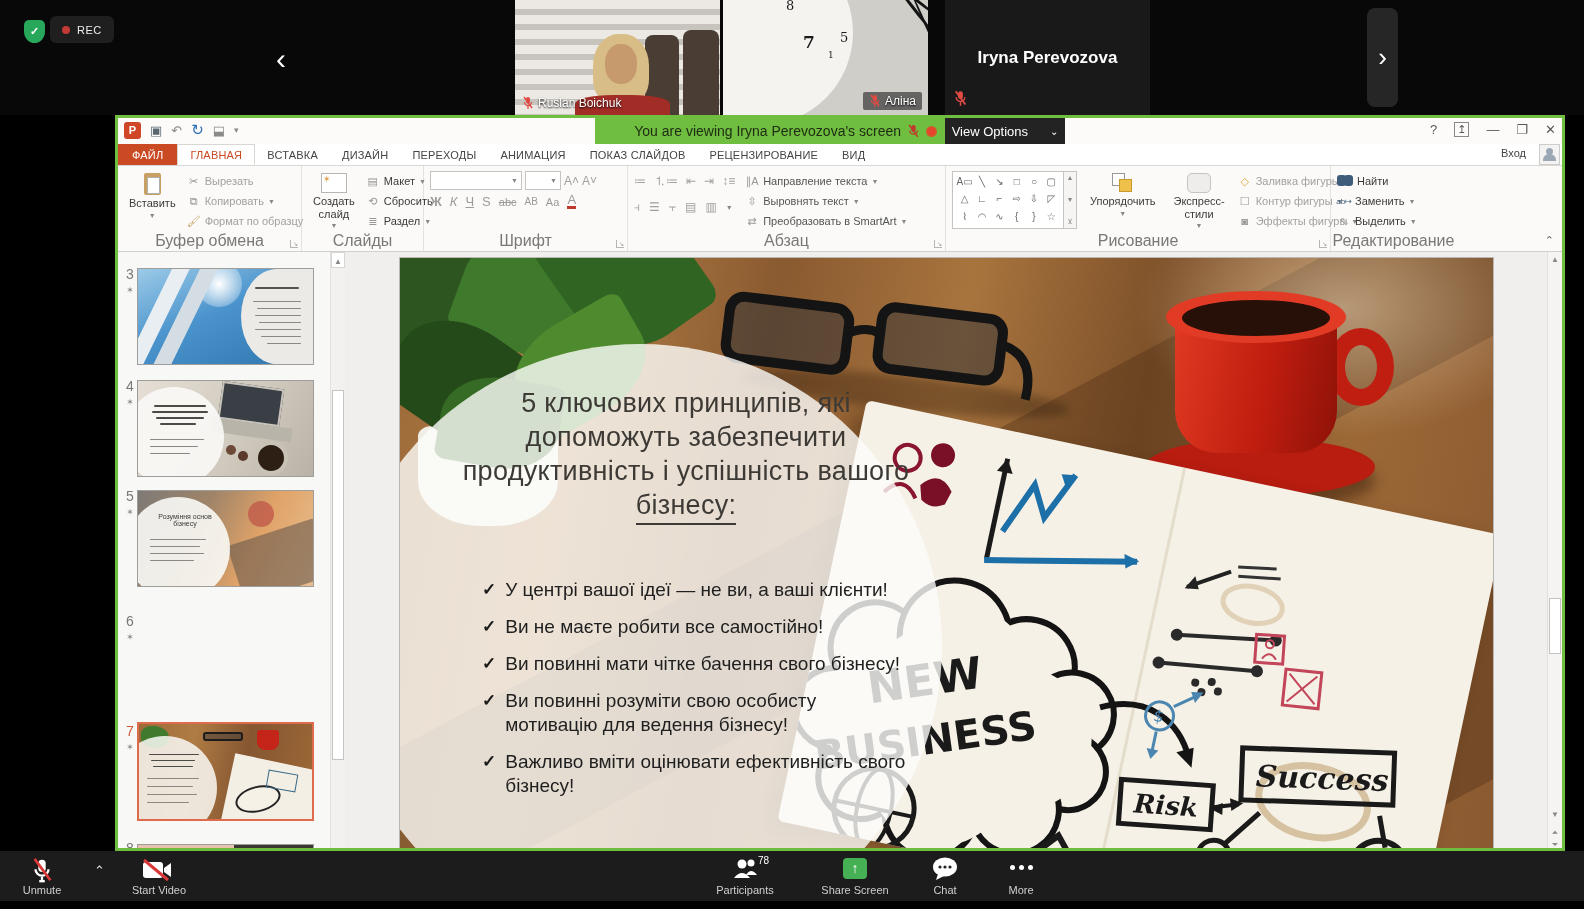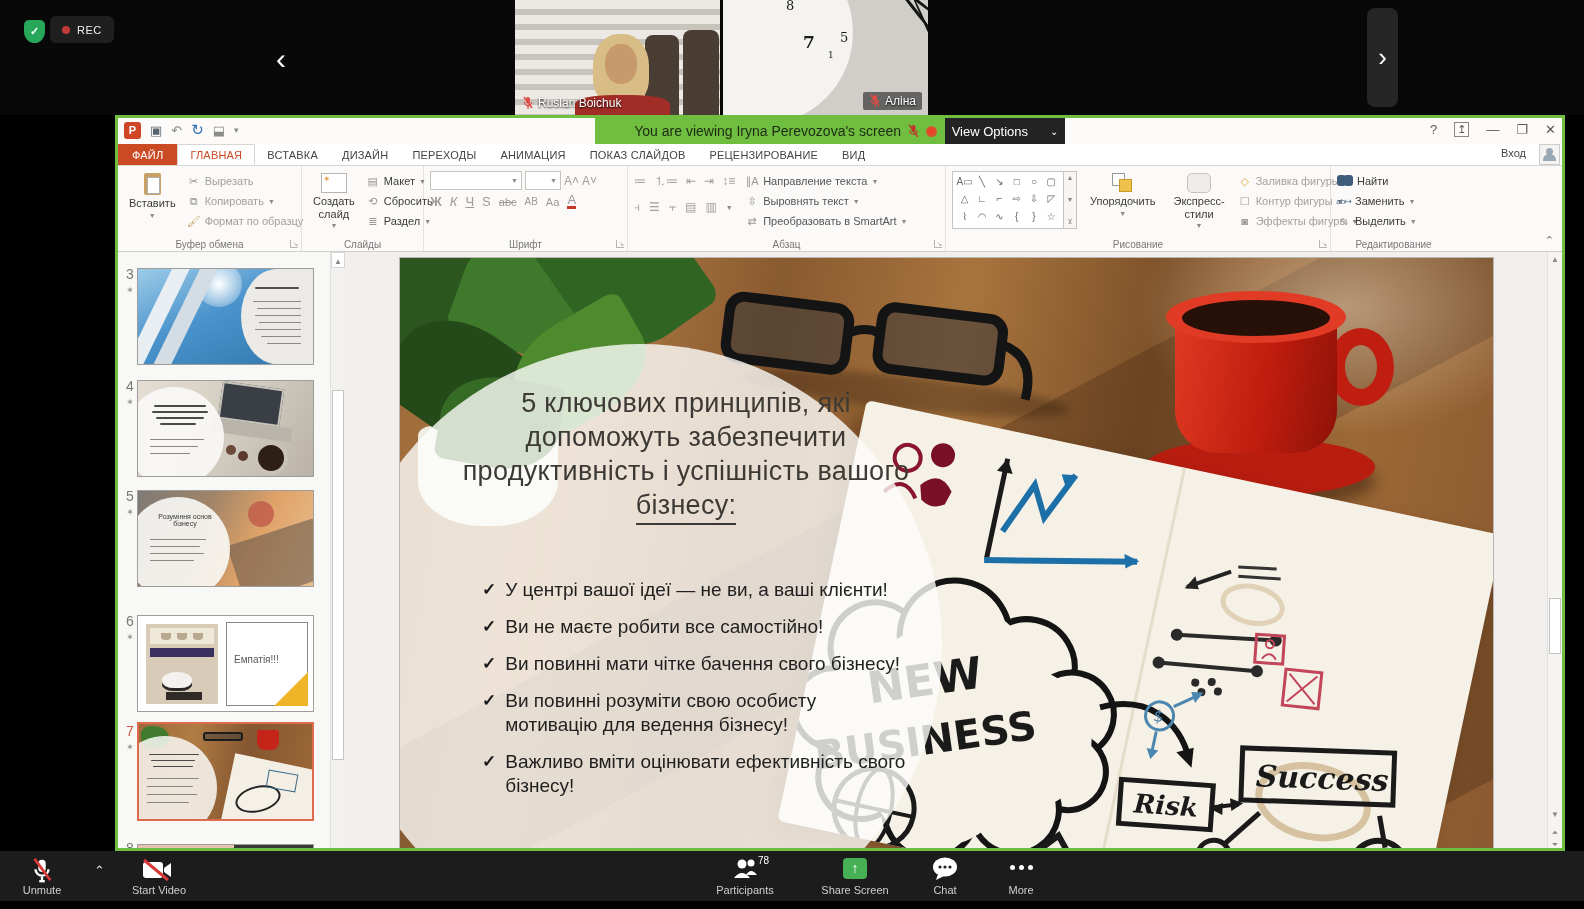--- a/index.html
+++ b/index.html
@@ -73,21 +73,21 @@
   .signin { position:absolute; right:36px; top:29px; font-size:11px; color:#444; cursor:pointer; }
   .avbox { position:absolute; right:2px; top:26px; width:21px; height:21px; border:1px solid #ccc; background:#f4f3f2;
     display:flex; align-items:center; justify-content:center; cursor:pointer; }
   .avbox .hd { width:7px;height:7px;border-radius:50%;background:#9aa7b5;position:absolute;top:3px; }
   .avbox .bd { width:13px;height:7px;border-radius:6px 6px 0 0;background:#9aa7b5;position:absolute;bottom:3px; }
 
   
   #ribbon { position:absolute; left:0; top:48px; width:100%; height:86px; background:#fbfaf9;
     border-bottom:1px solid #d2d0cd; display:flex; }
   .rgroup { position:relative; border-right:1px solid #e4e2df; padding:5px 6px 15px 6px; flex:none; }
-  .glabel { position:absolute; bottom:1px; left:0; right:0; text-align:center; font-size:10px; color:#7a7876; }
+  .glabel { position:absolute; bottom:1px; left:0; right:0; text-align:center; font-size:16px; color:#7a7876; }
   .dl { position:absolute; right:3px; bottom:3px; width:8px; height:8px; border-left:1px solid #b8b6b3;
     border-bottom:1px solid #b8b6b3; color:#8a8886; font-size:6px; line-height:8px; text-align:right; }
   .bigbtn { display:flex; flex-direction:column; align-items:center; justify-content:flex-start; gap:2px;
     padding:2px 5px; font-size:11px; color:#3c3b39; text-align:center; line-height:1.15; cursor:pointer; height:62px; }
   .smrow { display:flex; align-items:center; gap:4px; height:20px; font-size:11px; cursor:pointer; white-space:nowrap; }
   .gray { color:#a3a19e; }
   .car { font-size:7px; color:#8a8886; }
   .clip { width:17px; height:22px; background:#c9a063; border-radius:2px; position:relative; }
   .clip::after { content:""; position:absolute; left:3px; top:4px; width:11px; height:15px; background:#fff; border:1px solid #b0b0ae; }
   .ic { width:14px; height:13px; display:inline-flex; align-items:center; justify-content:center; font-size:11px; color:#9a9896; }
@@ -203,20 +203,29 @@
       <svg class="micsm" viewBox="0 0 24 28">
           <rect x="8" y="2" width="8" height="13" rx="4" fill="#e04b44"></rect>
           <path d="M5 12a7 7 0 0 0 14 0" stroke="#e04b44" stroke-width="2.5" fill="none"></path>
           <line x1="12" y1="20" x2="12" y2="26" stroke="#e04b44" stroke-width="2.5"></line>
           <line x1="4" y1="2" x2="20" y2="24" stroke="#e04b44" stroke-width="3"></line>
         </svg>
       <span>Аліна</span>
     </div>
   </div>
 
+  <div class="tile" style="left:945px;width:205px;background:#191919;">
+    <div class="centername">Iryna Perevozova</div>
+    <svg class="tilemic" viewBox="0 0 24 28">
+        <rect x="8" y="2" width="8" height="13" rx="4" fill="#e04b44"></rect>
+        <path d="M5 12a7 7 0 0 0 14 0" stroke="#e04b44" stroke-width="2.5" fill="none"></path>
+        <line x1="12" y1="20" x2="12" y2="26" stroke="#e04b44" stroke-width="2.5"></line>
+        <line x1="4" y1="2" x2="20" y2="24" stroke="#e04b44" stroke-width="3"></line>
+      </svg>
+  </div>
 
   <div class="rbtn">›</div>
 </div>
 
 <div id="frame">
 <div id="ppt">
 
   <div id="titlebar">
     <div class="qat">
       <div class="pptlogo">P</div>
@@ -520,34 +529,20 @@
       <div class="abs" style="left:-12px;top:6px;width:104px;height:104px;border-radius:50%;background:rgba(250,249,246,.9);"></div>
       <div class="abs" style="left:12px;top:22px;width:70px;text-align:center;font-size:7px;color:#3a3a38;">Розуміння основ бізнесу</div>
       <div class="tline" style="left:12px;top:48px;width:56px;height:1px;"></div>
       <div class="tline" style="left:12px;top:55px;width:50px;height:1px;"></div>
       <div class="tline" style="left:12px;top:62px;width:54px;height:1px;"></div>
       <div class="tline" style="left:12px;top:69px;width:44px;height:1px;"></div>
     </div>
 
     <div class="snum" style="top:361px;">6</div>
     <div class="sstar" style="top:380px;">✶</div>
-    <div class="thumbwrap" style="top:363px;background:#fff;">
-      <div class="abs" style="left:8px;top:8px;width:72px;height:80px;background:#d8cbb8;"></div>
-      <div class="abs" style="left:12px;top:12px;width:64px;height:16px;background:#efe7d8;display:flex;gap:6px;align-items:center;justify-content:center;">
-        <span style="width:10px;height:7px;background:#b8a890;border-radius:0 0 45% 45%;"></span>
-        <span style="width:10px;height:7px;background:#b8a890;border-radius:0 0 45% 45%;"></span>
-        <span style="width:10px;height:7px;background:#b8a890;border-radius:0 0 45% 45%;"></span>
-      </div>
-      <div class="abs" style="left:12px;top:32px;width:64px;height:9px;background:#3a3060;"></div>
-      <div class="abs" style="left:24px;top:56px;width:30px;height:16px;background:#f4f2ee;border-radius:50% 50% 40% 40%;box-shadow:0 3px 0 #2a2622;"></div>
-      <div class="abs" style="left:28px;top:76px;width:36px;height:8px;background:#2e2a26;"></div>
-      <div class="abs" style="left:88px;top:6px;width:82px;height:84px;border:1px solid #8a8886;background:#fff;"></div>
-      <div class="abs" style="left:96px;top:38px;width:70px;font-size:10px;color:#595755;">Емпатія!!!</div>
-      <div class="abs" style="left:0;top:0;width:0;height:0;border-left:34px solid transparent;border-bottom:34px solid #f0b428;transform:translate(136px,56px);"></div>
-    </div>
 
     <div class="snum" style="top:471px;color:#cf5a3a;">7</div>
     <div class="sstar" style="top:490px;">✶</div>
     <div class="thumbwrap sel" style="top:470px;height:99px;">
       <div class="abs" style="left:0;top:0;width:100%;height:100%;background:linear-gradient(100deg,#9c6a39,#b07c44 30%,#855631 60%,#9c6836);"></div>
       <div class="abs" style="left:2px;top:2px;width:28px;height:22px;background:#3f7a2e;border-radius:40% 60% 50% 50%;"></div>
       <div class="abs" style="left:118px;top:6px;width:22px;height:20px;background:#c42518;border-radius:3px 3px 8px 8px;"></div>
       <div class="abs" style="left:64px;top:8px;width:40px;height:9px;border:2px solid #1c1c1c;border-radius:3px;background:rgba(40,50,60,.4);"></div>
       <div class="abs" style="left:88px;top:38px;width:92px;height:70px;background:#f4efe4;transform:rotate(12deg);"></div>
       <div class="abs" style="left:96px;top:62px;width:46px;height:26px;border:2px solid #222;border-radius:50%;background:#f6f1e6;transform:rotate(-14deg);"></div>

